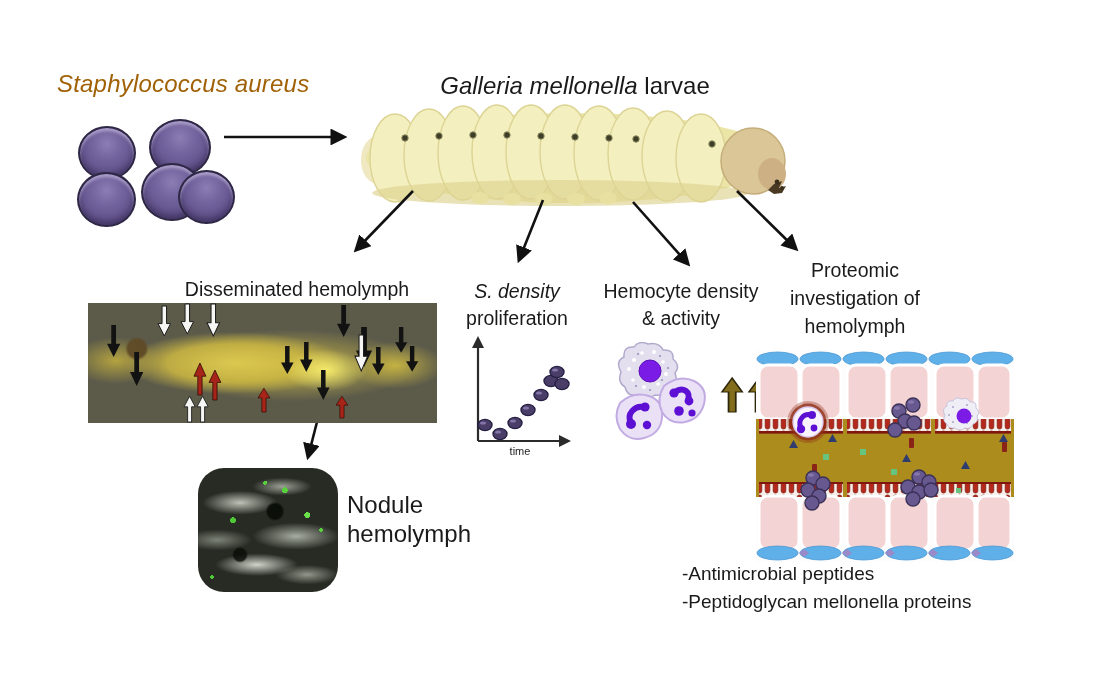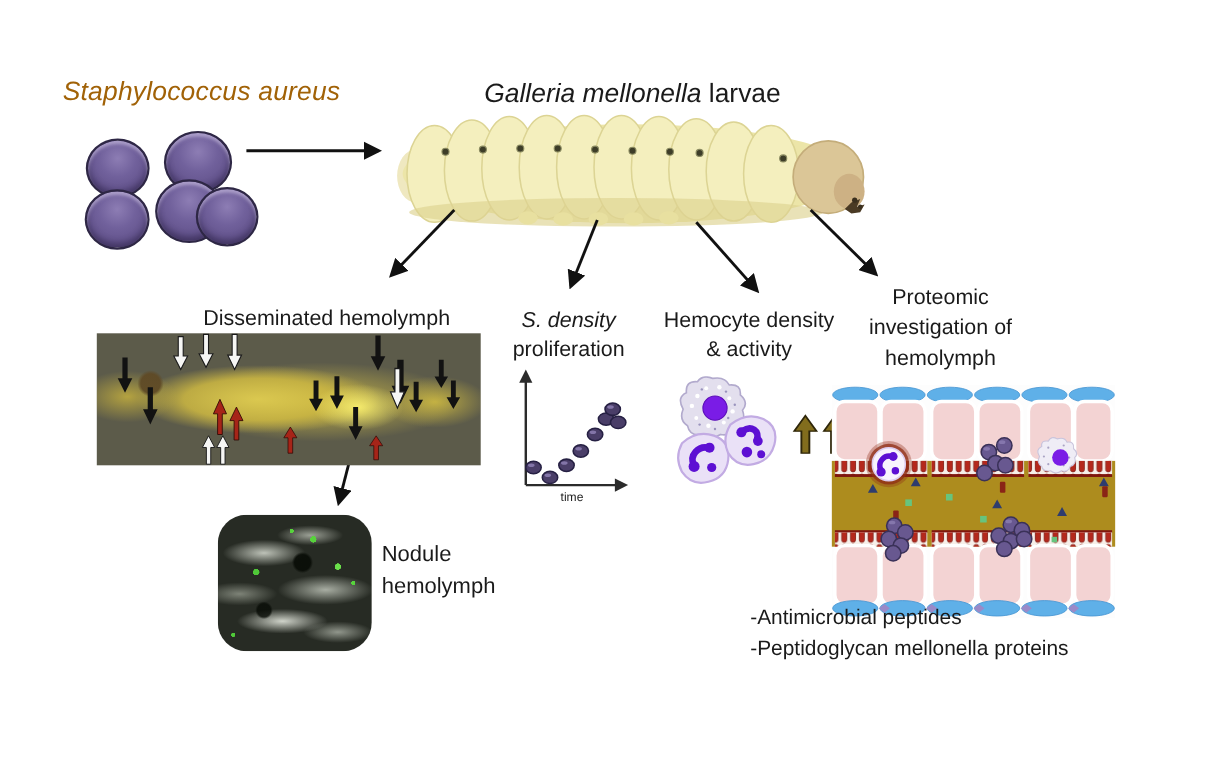--- a/index.html
+++ b/index.html
@@ -14,21 +14,21 @@
   
   .pathogen-title{left:57px;top:70px;font-size:24px;font-style:italic;letter-spacing:.2px;}
   .coccus{
     position:absolute;border-radius:50%;
     background:radial-gradient(circle at 50% 32%, #8d7db4 0%, #71619c 38%, #63538c 70%, #574878 100%);
     border:2.5px solid #2e2745;
     box-shadow:inset 0 3px 3px rgba(220,210,240,.55), inset 0 -4px 6px rgba(30,22,55,.45);
   }
   
   .branch-label{font-size:19.5px;line-height:27px;}
-  .nodule-label{font-size:20px;line-height:29px;}
+  .nodule-label{font-size:24px;line-height:29px;}
   .findings{font-size:19px;line-height:28px;}
   
   .dissem{
     left:88px;top:303px;width:349px;height:120px;
     background-color:#5c5b4a;
     background-image:
       radial-gradient(circle 16px at 14% 38%, rgba(95,74,38,.95) 55%, rgba(95,74,38,0) 75%),
       radial-gradient(ellipse 55px 28px at 68% 56%, rgba(248,238,110,.95) 0%, rgba(248,238,110,0) 75%),
       radial-gradient(ellipse 62px 30px at 88% 52%, rgba(205,185,66,.9) 0%, rgba(205,185,66,0) 78%),
       radial-gradient(ellipse 58px 30px at 8% 48%, rgba(196,175,62,.85) 0%, rgba(196,175,62,0) 78%),
@@ -421,18 +421,18 @@
           <circle cx="6" cy="-9" r="1"></circle>
           <circle cx="11" cy="2" r="1"></circle>
         <circle cx="6" cy="9" r="1"></circle>
           <circle cx="-8" cy="8" r="1"></circle>
           <circle cx="-12" cy="1" r="1"></circle>
         </g>
       <circle cx="3" cy="2" r="7.5" fill="#7a1ce6"></circle>
     </g>
   </svg>
 
-  <div class="abs findings" style="left:682px;top:548px;">
+  <div class="abs findings" style="left:682px;top:560px;">
     <div>-Antimicrobial peptides</div>
     <div>-Peptidoglycan mellonella proteins</div>
   </div>
 
 </div>
 
 </body></html>

